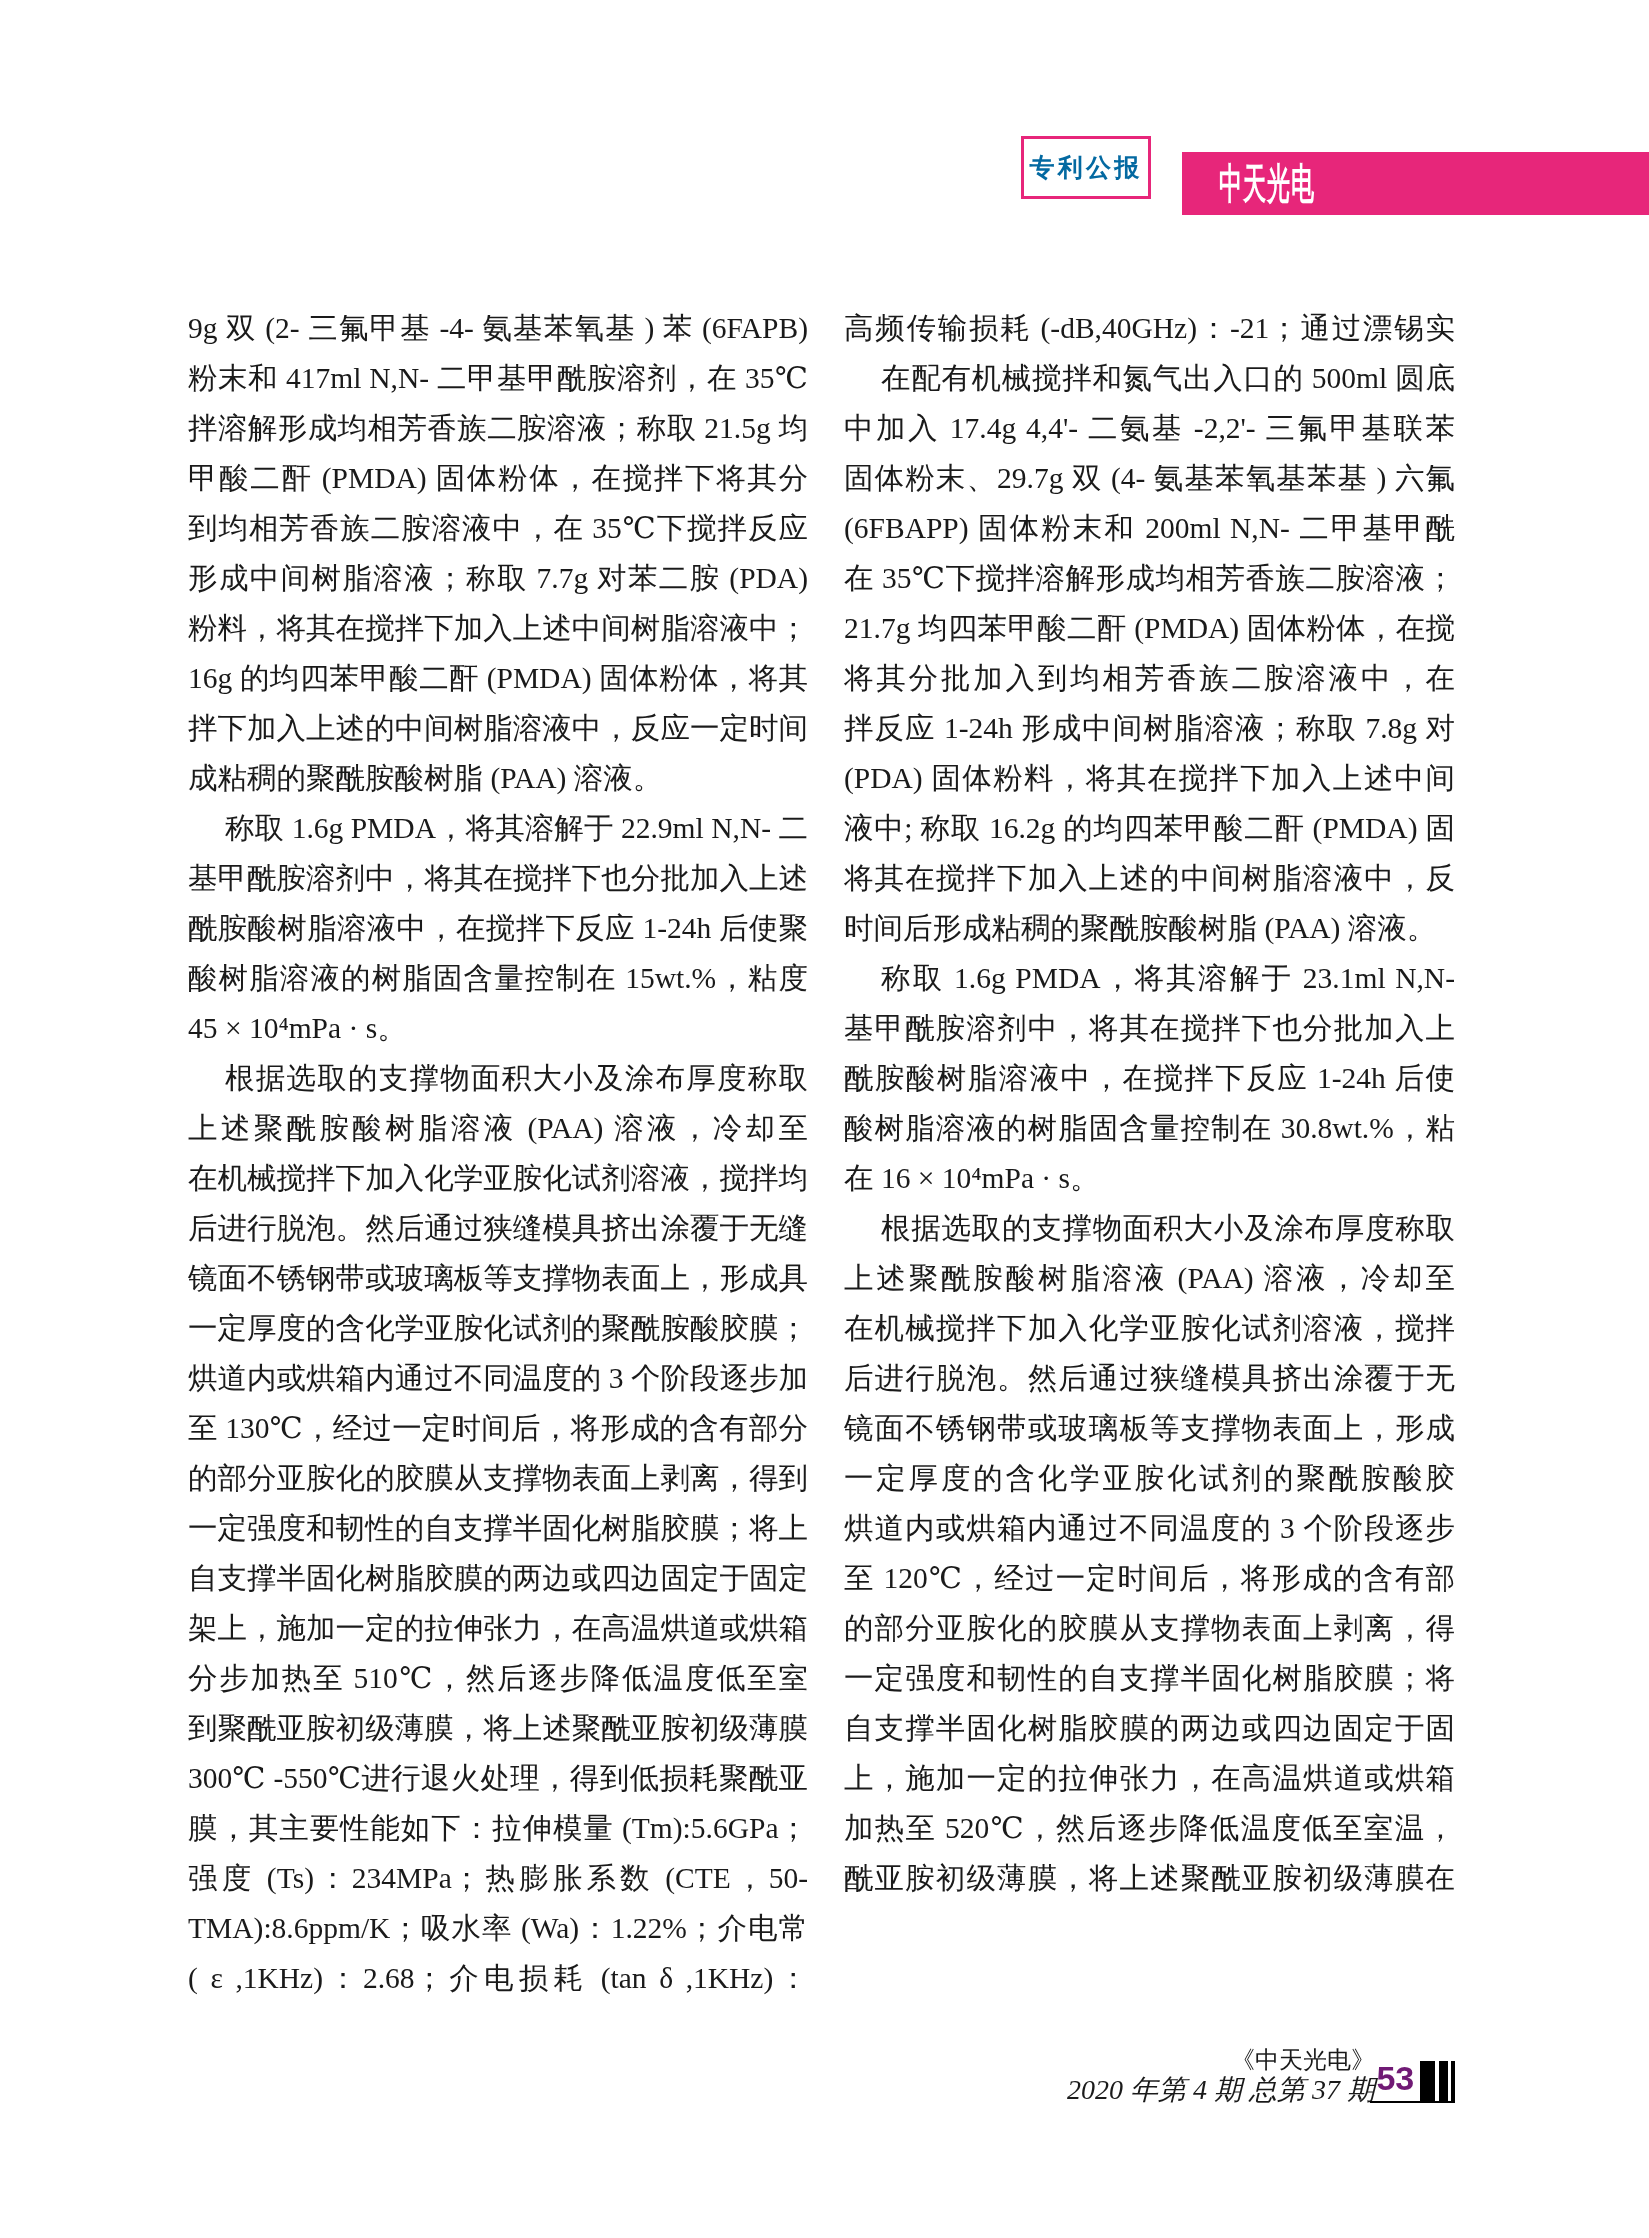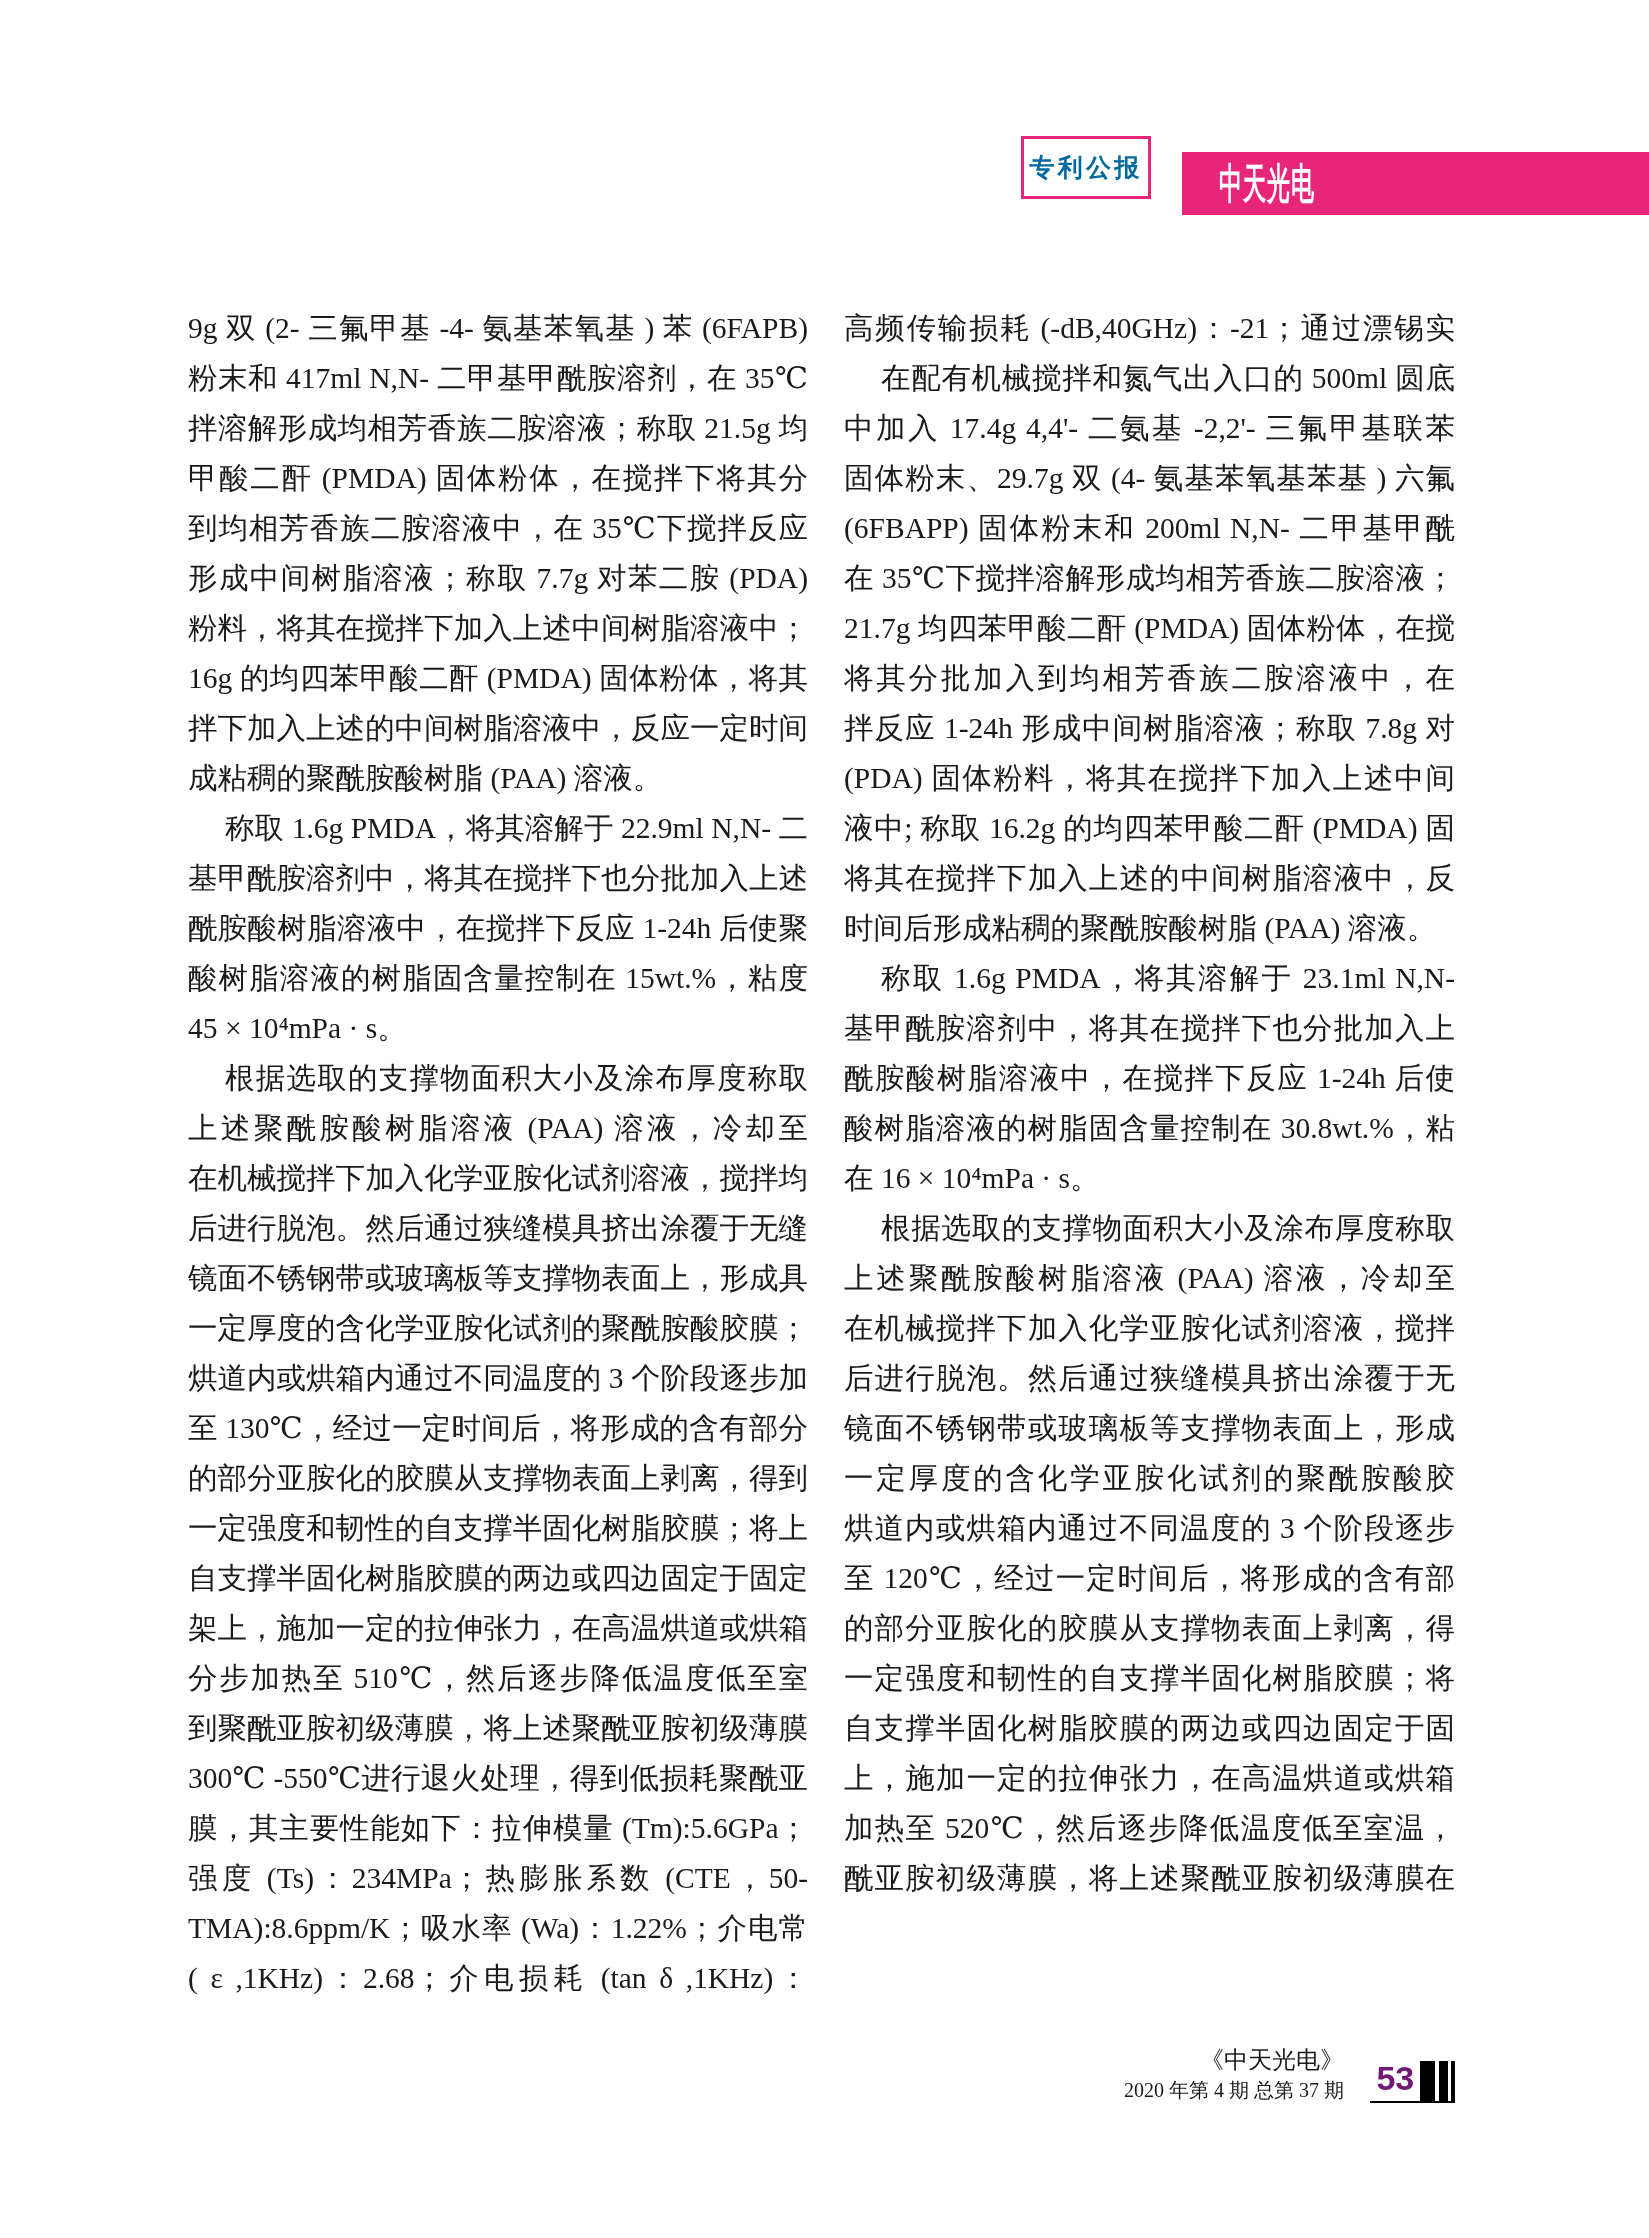--- a/index.html
+++ b/index.html
@@ -39,24 +39,24 @@
   .line {
     height:50px; line-height:50px; overflow:hidden;
     font-size:29.5px;
     text-align:justify; text-align-last:justify; text-justify:inter-character;
   }
   .line.end { text-align-last:left; }
   .line.indent { text-indent:37px; }
 
   
   .footer-text {
-    position:absolute; left:945px; top:2045px; width:399px; text-align:right;
+    position:absolute; left:976px; top:2045px; width:399px; text-align:right;
   }
   .footer-text .journal { font-size:24px; line-height:30px; }
-  .footer-text .issue   { font-size:20px; line-height:30px; }
+  .footer-text .issue   { font-size:28px; line-height:30px;font-style:italic; }
   .pageno-wrap {
     position:absolute; left:1370px; top:2061px; width:85px; height:40px;
     border-bottom:2.4px solid #000;
   }
   .pageno {
     position:absolute; left:6.4px; bottom:6.4px;
     font-family:"Liberation Sans","DejaVu Sans",sans-serif;
     font-size:34px; font-weight:bold; line-height:1; color:#701a75;
   }
   .decor-bar { position:absolute; top:0; height:40px; background:#000; }

